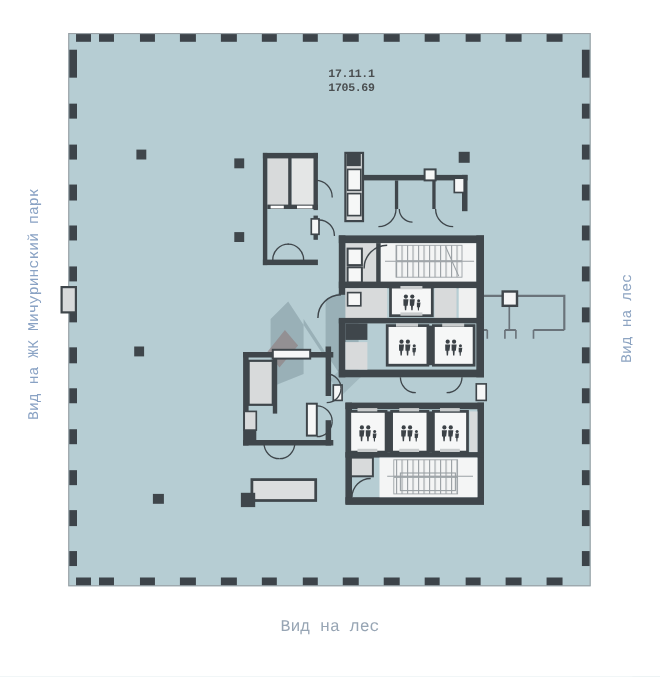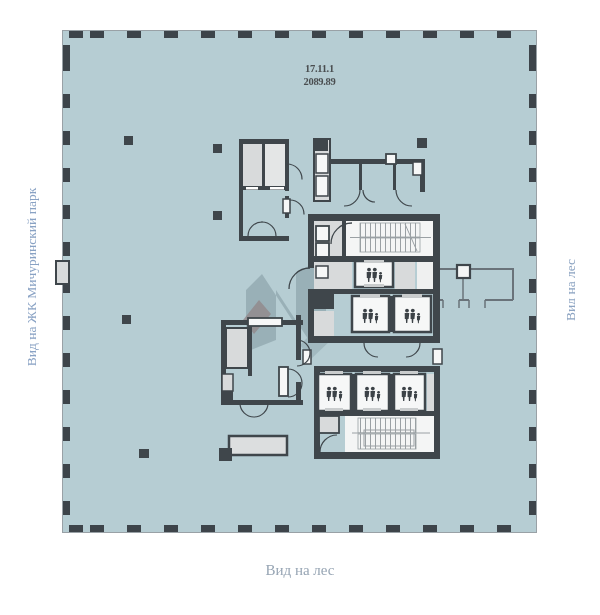--- a/index.html
+++ b/index.html
@@ -1,17 +1,17 @@
 <!DOCTYPE html>
 <html><head>
 <meta charset="utf-8">
 <style>
   html,body{margin:0;padding:0;background:#ffffff;}
   .page{position:relative;width:575px;height:615px;background:#ffffff;overflow:hidden;
-        font-family:Liberation Serif, serif;}
+        font-family:Liberation Mono, monospace;}
   .plan{position:absolute;left:62px;top:30px;width:475px;height:503px;
         background:#b6cdd3;border:1.5px solid #99a1a6;box-sizing:border-box;}
   .mullions-top,.mullions-bottom{position:absolute;left:4px;right:4px;height:7px;
         background:repeating-linear-gradient(90deg,#3d444a 0 14px,transparent 14px 37px);
         background-position:23px 0;}
   .mullions-top{top:0;} .mullions-bottom{bottom:0;}
   .mullions-left,.mullions-right{position:absolute;top:4px;bottom:4px;width:7px;
         background:repeating-linear-gradient(180deg,#3d444a 0 14px,transparent 14px 37px);
         background-position:0 22px;}
   .mullions-left{left:0;} .mullions-right{right:0;}
@@ -218,20 +218,20 @@
     </g>
 
     <g>
       <rect x="229" y="436" width="58" height="19" fill="#dcdedf" stroke="#3f464b" stroke-width="2.5"></rect>
       <rect x="219" y="448" width="13" height="13" fill="#3f464b"></rect>
     </g>
   </svg>
 
   <div class="plan-title">
     <div>17.11.1</div>
-    <div>2089.89</div>
+    <div>1705.69</div>
   </div>
 
   <div class="lbl lbl-left">Вид на ЖК Мичуринский парк</div>
   <div class="lbl lbl-right">Вид на лес</div>
   <div class="lbl lbl-bottom">Вид на лес</div>
 
 </div>
 
 </body></html>

